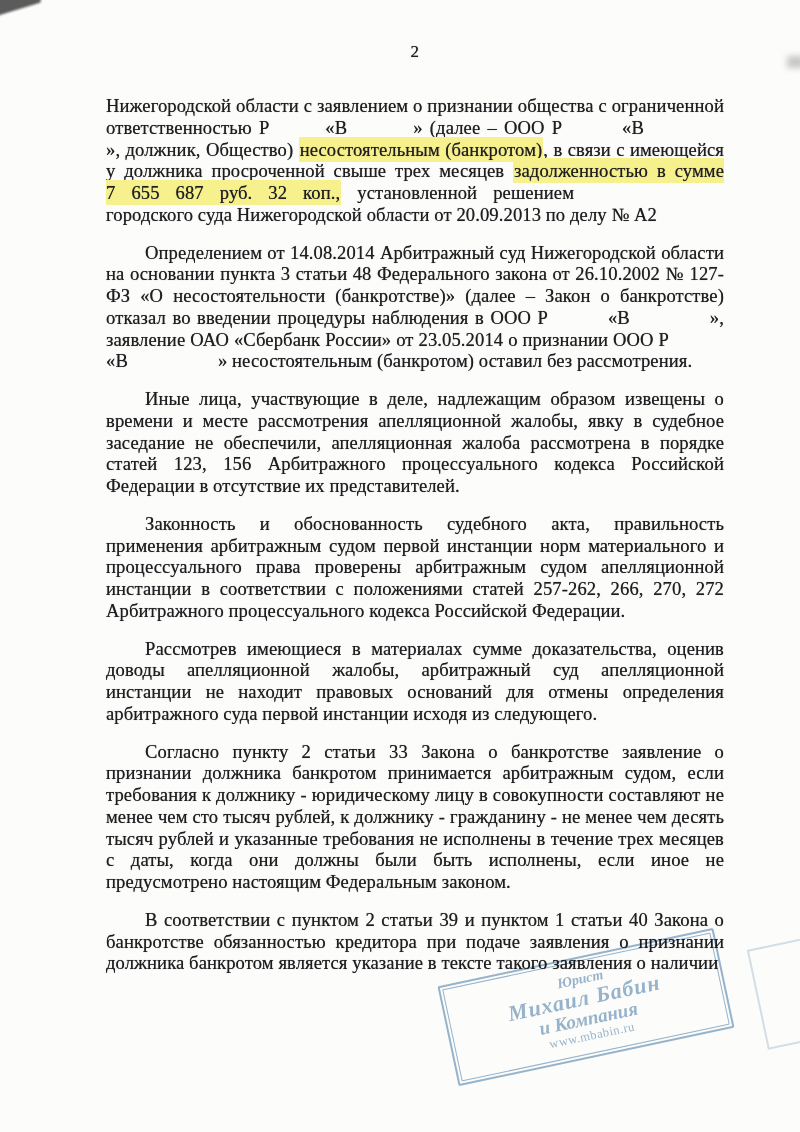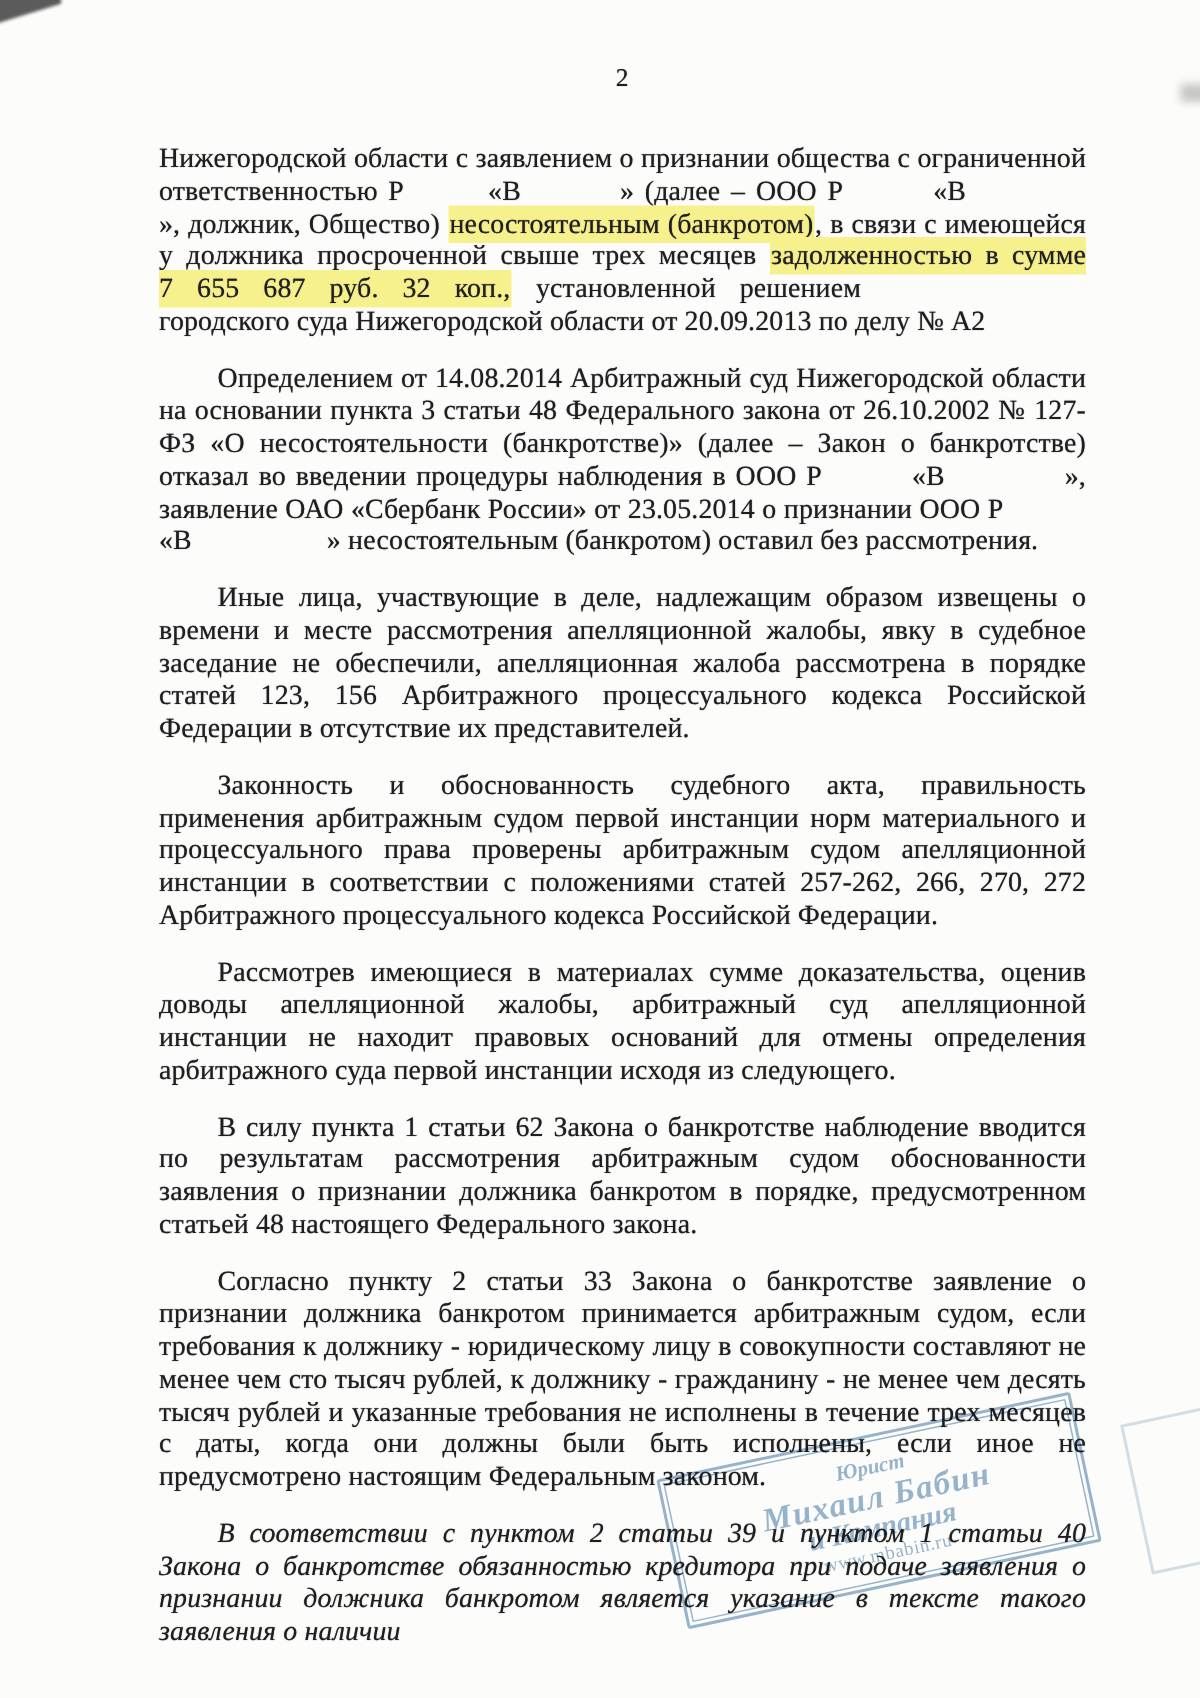--- a/index.html
+++ b/index.html
@@ -37,21 +37,21 @@
   }
   .content p {
     margin: 16px;
     font-size: 18.6px;
     line-height: 21.75px;
     text-align: justify;
     letter-spacing: 0.1px;
     text-shadow: 0 0 0.7px rgba(30,30,33,0.75);
   }
   .content p.indent { text-indent: 39px; }
-  .content p.gap-before { margin-top: 5px; font-style: italic; }
+  .content p.gap-before { margin-top: 5px; }
   .hl {
     background: var(--highlight, #f7f18d);
     padding: 2px 1px;
     border-radius: 1px;
   }
   .rgap {
     display: inline-block;
     height: 1px;
   }
   
@@ -121,21 +121,20 @@
   <div class="artifact smudge"></div>
 
   <div class="page-number">2</div>
 
   <div class="content" id="doc-body">
       <p class=""><span>Нижегородской области с заявлением о признании общества с ограниченной ответственностью Р</span><span class="rgap" style="width: 56px;"></span><span>«В</span><span class="rgap" style="width: 66px;"></span><span>» (далее – ООО Р</span><span class="rgap" style="width: 60px;"></span><span>«В</span><span class="rgap" style="width: 80px;"></span><span>», должник, Общество) </span><span class="hl">несостоятельным (банкротом)</span><span>, в связи с имеющейся у должника просроченной свыше трех месяцев </span><span class="hl">задолженностью в сумме 7&nbsp;655&nbsp;687 руб. 32 коп.,</span><span> установленной решением</span><span class="rgap" style="width: 150px;"></span><span>городского суда Нижегородской области от 20.09.2013 по делу № А2</span></p>
       <p class="indent"><span>Определением от 14.08.2014 Арбитражный суд Нижегородской области на основании пункта 3 статьи 48 Федерального закона от 26.10.2002 № 127-ФЗ «О несостоятельности (банкротстве)» (далее – Закон о банкротстве) отказал во введении процедуры наблюдения в ООО Р</span><span class="rgap" style="width: 60px;"></span><span>«В</span><span class="rgap" style="width: 80px;"></span><span>», заявление ОАО «Сбербанк России» от 23.05.2014 о признании ООО Р</span><span class="rgap" style="width: 55px;"></span><span>«В</span><span class="rgap" style="width: 90px;"></span><span>» несостоятельным (банкротом) оставил без рассмотрения.</span></p>
       <p class="indent"><span>Иные лица, участвующие в деле, надлежащим образом извещены о времени и месте рассмотрения апелляционной жалобы, явку в судебное заседание не обеспечили, апелляционная жалоба рассмотрена в порядке статей 123, 156 Арбитражного процессуального кодекса Российской Федерации в отсутствие их представителей.</span></p>
       <p class="indent"><span>Законность и обоснованность судебного акта, правильность применения арбитражным судом первой инстанции норм материального и процессуального права проверены арбитражным судом апелляционной инстанции в соответствии с положениями статей 257-262, 266, 270, 272 Арбитражного процессуального кодекса Российской Федерации.</span></p>
       <p class="indent"><span>Рассмотрев имеющиеся в материалах сумме доказательства, оценив доводы апелляционной жалобы, арбитражный  суд апелляционной инстанции не находит правовых оснований для отмены определения арбитражного суда первой инстанции исходя из следующего.</span></p>
-      <p class="indent"><span>В силу пункта 1 статьи 62 Закона о банкротстве наблюдение вводится по результатам рассмотрения арбитражным судом обоснованности заявления о признании должника банкротом в порядке, предусмотренном статьей 48 настоящего Федерального закона.</span></p>
       <p class="indent"><span>Согласно пункту 2 статьи 33 Закона о банкротстве заявление о признании должника банкротом принимается арбитражным судом, если требования к должнику - юридическому лицу в совокупности составляют не менее чем сто тысяч рублей, к должнику - гражданину - не менее чем десять тысяч рублей и указанные требования не исполнены в течение трех месяцев с даты, когда они должны были быть исполнены, если иное не предусмотрено настоящим Федеральным законом.</span></p>
       <p class="indent gap-before"><span>В соответствии с пунктом 2 статьи 39 и пунктом 1 статьи 40 Закона о банкротстве обязанностью кредитора при подаче заявления о признании должника банкротом является указание в тексте такого заявления о наличии</span></p>
     </div>
 
   <div class="stamp">
     <div class="stamp-inner">
       <div class="st l1">Юрист</div>
       <div class="st l2">Михаил Бабин</div>
       <div class="st l3">и Компания</div>
       <div class="st l4">www.mbabin.ru</div>

